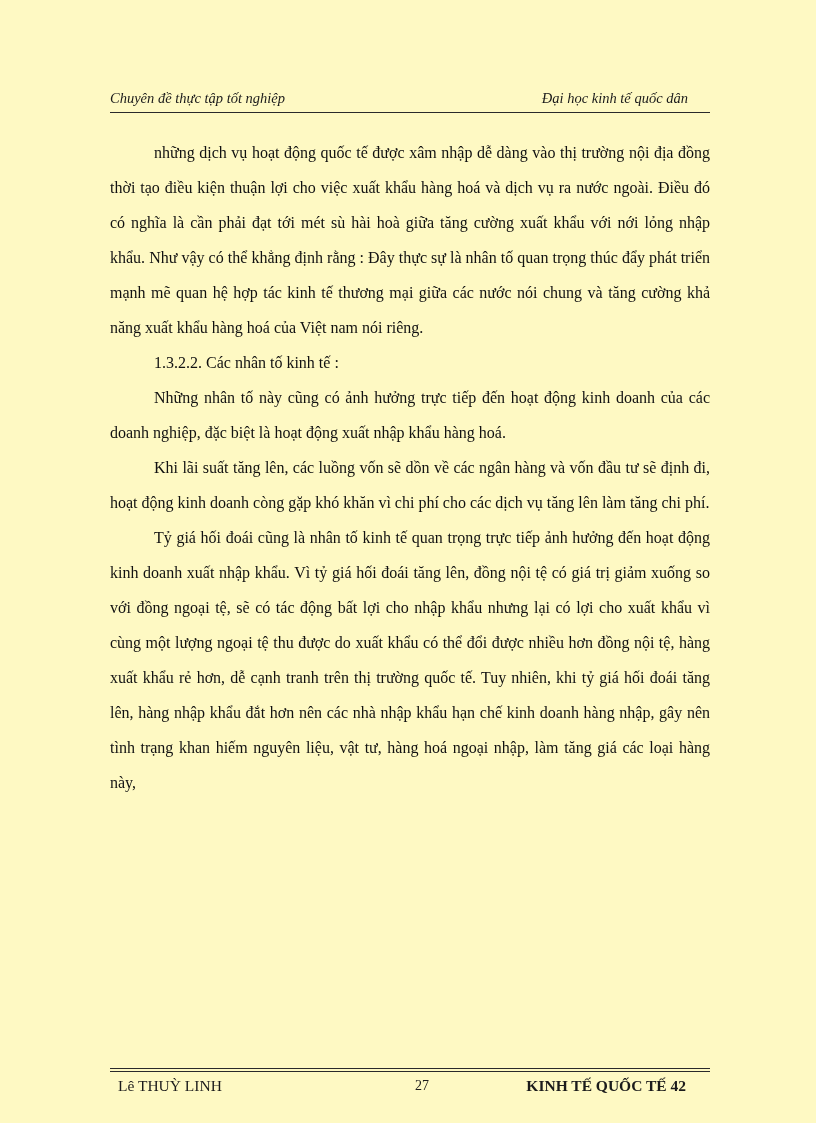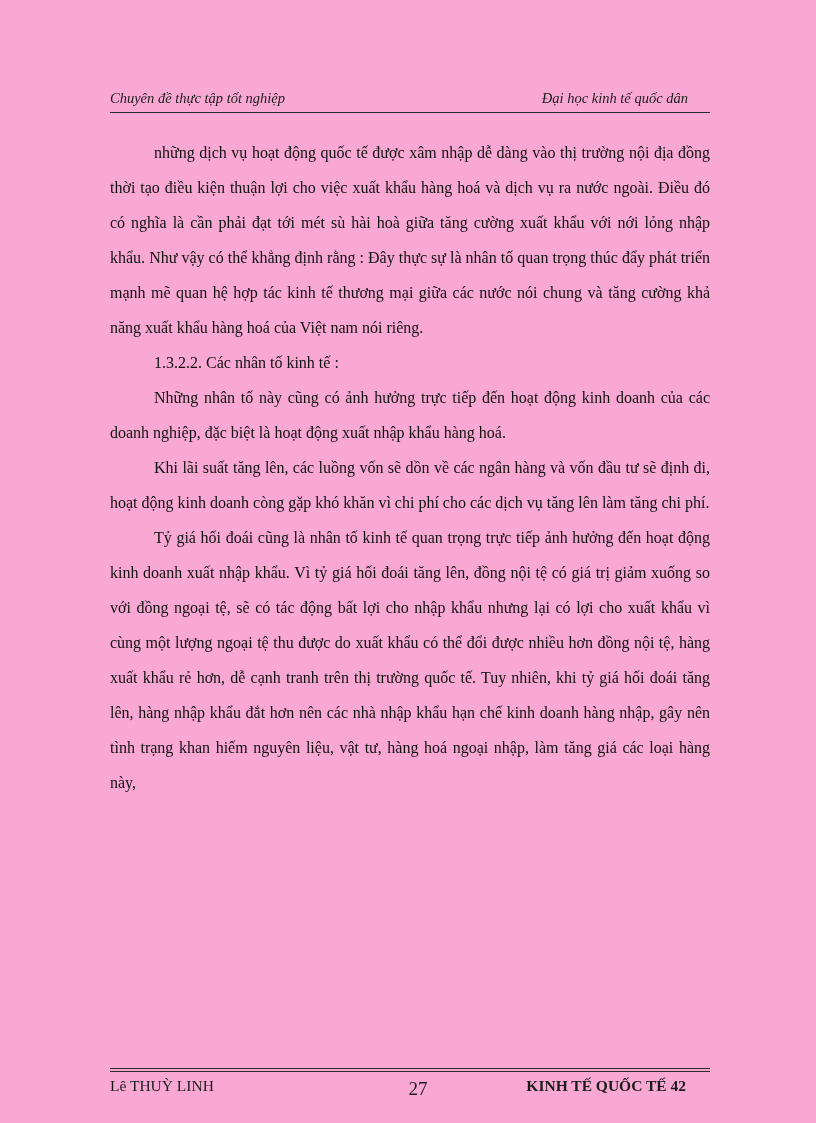--- a/index.html
+++ b/index.html
@@ -7,21 +7,21 @@
     padding: 0;
     background: #ffffff;
   }
   body {
     font-family: "Liberation Serif", serif;
   }
   .page {
     position: relative;
     width: 816px;
     height: 1123px;
-    background: #f9a8d4;
+    background: #fef9c3;
     box-sizing: border-box;
     overflow: hidden;
     padding-left: 25px;
   }
   .content {
     position: absolute;
     left: 110px;
     top: 46px;
     width: 600px;
     height: 1030px;
@@ -83,34 +83,35 @@
   .rule-bottom-inner {
     border-top: 1.3px solid #2a2a2a;
     margin-top: 2.5px;
   }
   .footer-row {
     position: relative;
     margin-top: 5px;
     height: 24px;
     font-size: 15.5px;
     color: #1b1b1b;
+    margin-left: 8px;
   }
   .footer-left {
     position: absolute;
     left: 0;
     top: 0;
     white-space: nowrap;
   }
   .footer-center {
     position: absolute;
     left: 16px;
     right: 0;
     top: 1px;
     text-align: center;
-    font-size: 19px;
+    font-size: 14px;
   }
   .footer-right {
     position: absolute;
     right: 24px;
     top: 0;
     white-space: nowrap;
     font-weight: bold;
   }
 </style>
 </head>

